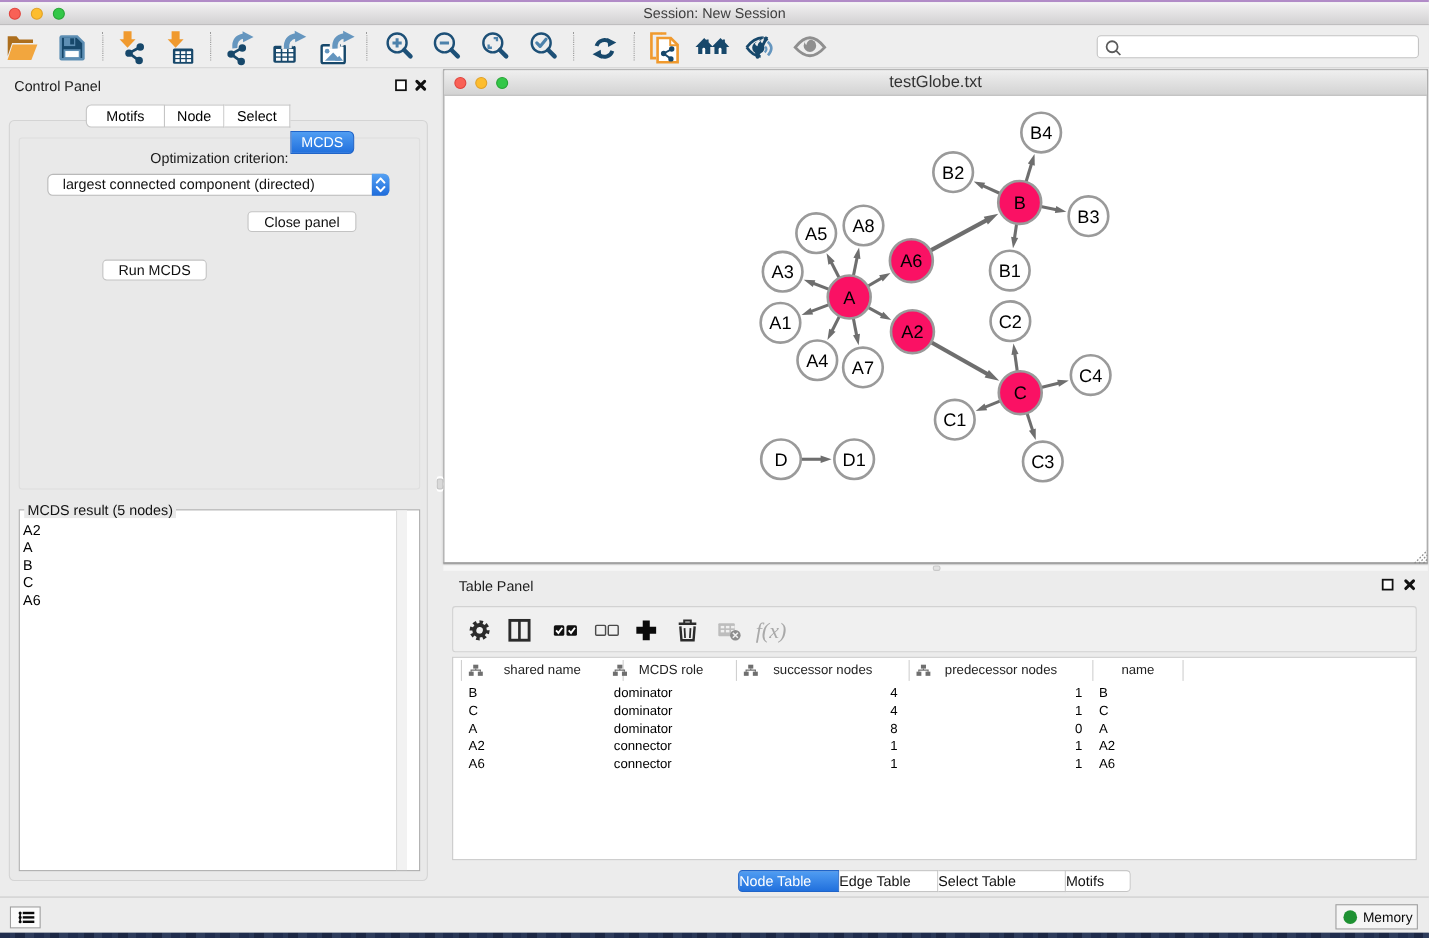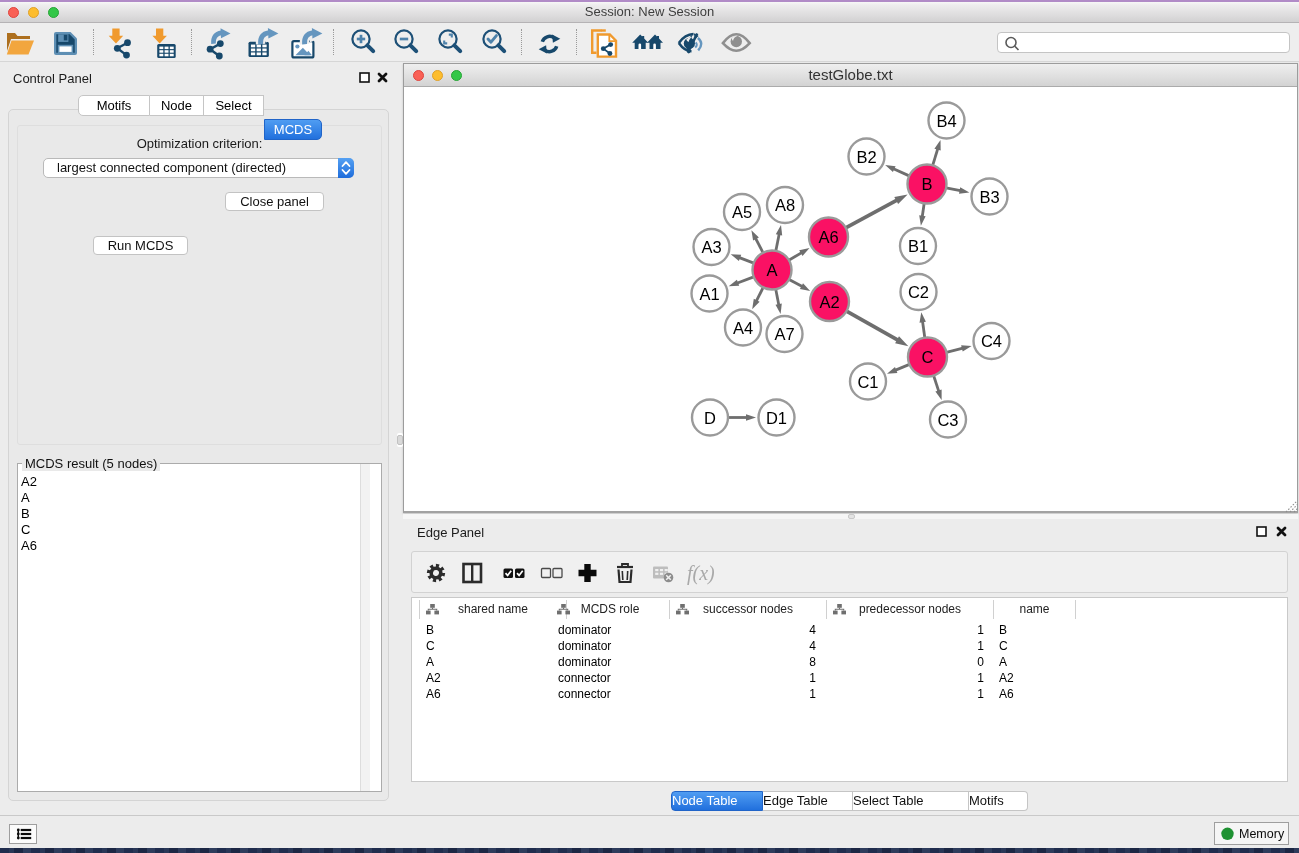--- a/index.html
+++ b/index.html
@@ -335,21 +335,21 @@
 <text x="868" y="387.5" text-anchor="middle" font-size="16.5" fill="#000">C1</text>
 <text x="948" y="425.5" text-anchor="middle" font-size="16.5" fill="#000">C3</text>
 <text x="710" y="423.5" text-anchor="middle" font-size="16.5" fill="#000">D</text>
 <text x="776.5" y="423.5" text-anchor="middle" font-size="16.5" fill="#000">D1</text>
 </svg>
 
 <div class="abs" style="left:403px;top:514px;width:895px;height:5px;background:#f6f6f6;"></div>
 <div class="abs" style="left:396.5px;top:435px;width:6.5px;height:10px;background:#d9d9d9;border:1px solid #c2c2c2;border-radius:2px;box-shadow:0 -2px 0 #fff,0 2px 0 #fff;"></div>
 <div class="abs" style="left:847.5px;top:513.5px;width:7px;height:5px;background:#e3e3e3;border:1px solid #c9c9c9;border-radius:2px;"></div>
 
-<div id="tpTitle" class="abs">Edge Panel</div>
+<div id="tpTitle" class="abs">Table Panel</div>
 <svg class="abs" style="left:1254px;top:524px" width="38" height="16">
   <rect x="3" y="3" width="9" height="9" fill="#fff" stroke="#111" stroke-width="1.6"></rect>
   <path d="M24 4 L31 11 M31 4 L24 11" stroke="#111" stroke-width="2.8" stroke-linecap="round"></path>
 </svg>
 <div id="tpToolbar" class="abs"><svg width="877" height="42">
       <path d="M33.01 19.13 L33.01 22.87 L30.43 22.47 L29.52 24.62 L31.69 26.05 L29.05 28.69 L27.51 26.59 L25.34 27.46 L25.87 30.01 L22.13 30.01 L22.53 27.43 L20.38 26.52 L18.95 28.69 L16.31 26.05 L18.41 24.51 L17.54 22.34 L14.99 22.87 L14.99 19.13 L17.57 19.53 L18.48 17.38 L16.31 15.95 L18.95 13.31 L20.49 15.41 L22.66 14.54 L22.13 11.99 L25.87 11.99 L25.47 14.57 L27.62 15.48 L29.05 13.31 L31.69 15.95 L29.59 17.49 L30.46 19.66 Z M 27.0 21 A 3.0 3.0 0 1 0 21.0 21 A 3.0 3.0 0 1 0 27.0 21 Z" fill="#2b2b2b" fill-rule="evenodd" transform="rotate(11 24 21)"></path>
 <rect x="51.5" y="12" width="17.5" height="18" fill="none" stroke="#2b2b2b" stroke-width="2.6"></rect>
       <line x1="60.2" y1="12" x2="60.2" y2="30" stroke="#2b2b2b" stroke-width="2.4"></line>
 <rect x="91.5" y="16.5" width="9.5" height="9.5" rx="1.5" fill="#111"></rect>
       <path d="M93.5 21.1 L95.6 23.4 L99.2 18.7" fill="none" stroke="#fff" stroke-width="1.7"></path>

